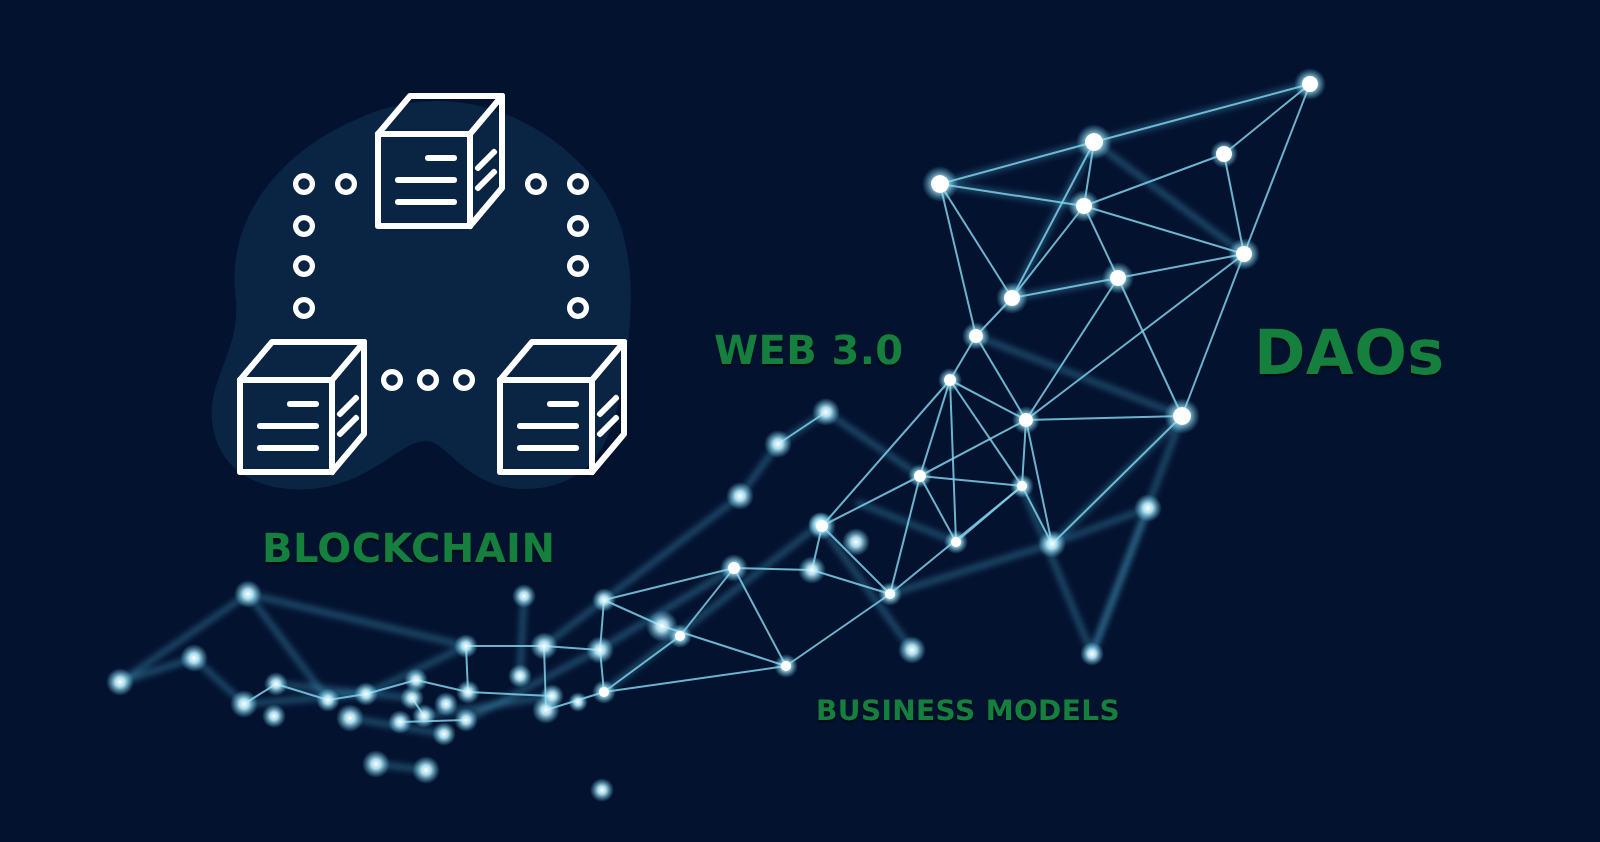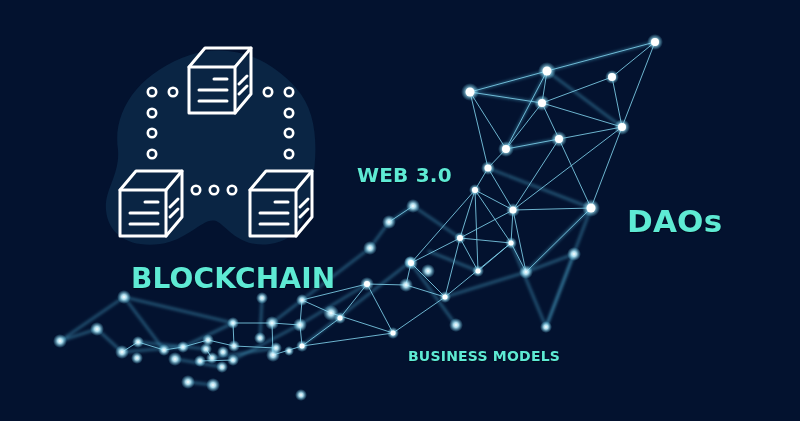--- a/index.html
+++ b/index.html
@@ -1,21 +1,21 @@
 <!DOCTYPE html>
 <html><head>
 <meta charset="utf-8">
 <style>
   html, body { margin:0; padding:0; }
   body { width:800px; height:421px; overflow:hidden; background:#03122f; position:relative; font-family:"DejaVu Sans", sans-serif; }
   #stage { position:absolute; left:0; top:0; width:800px; height:421px; }
-  .label { position:absolute; color:#5eead4; font-weight:bold; white-space:nowrap; letter-spacing:0.2px; text-shadow:0 1px 1px rgba(0,0,0,0.5); }
-  #lbl-blockchain { left:131px; top:262px; font-size:28px; }
+  .label { position:absolute; color:#15803d; font-weight:bold; white-space:nowrap; letter-spacing:0.2px; text-shadow:0 1px 1px rgba(0,0,0,0.5); }
+  #lbl-blockchain { left:131px; top:262px; font-size:20px; }
   #lbl-web3 { left:357px; top:163px; font-size:20px; }
-  #lbl-daos { left:627px; top:159px; font-size:31px;margin-top:44px; }
+  #lbl-daos { left:627px; top:159px; font-size:31px; }
   #lbl-business { left:408px; top:348px; font-size:14px; }
 </style>
 </head>
 <body>
 
 <svg id="stage" viewBox="0 0 800 421" xmlns="http://www.w3.org/2000/svg">
   <defs>
     <radialGradient id="glow" cx="50%" cy="50%" r="50%">
       <stop offset="0%" stop-color="#ffffff" stop-opacity="1"></stop>
       <stop offset="35%" stop-color="#bff0ff" stop-opacity="0.9"></stop>

